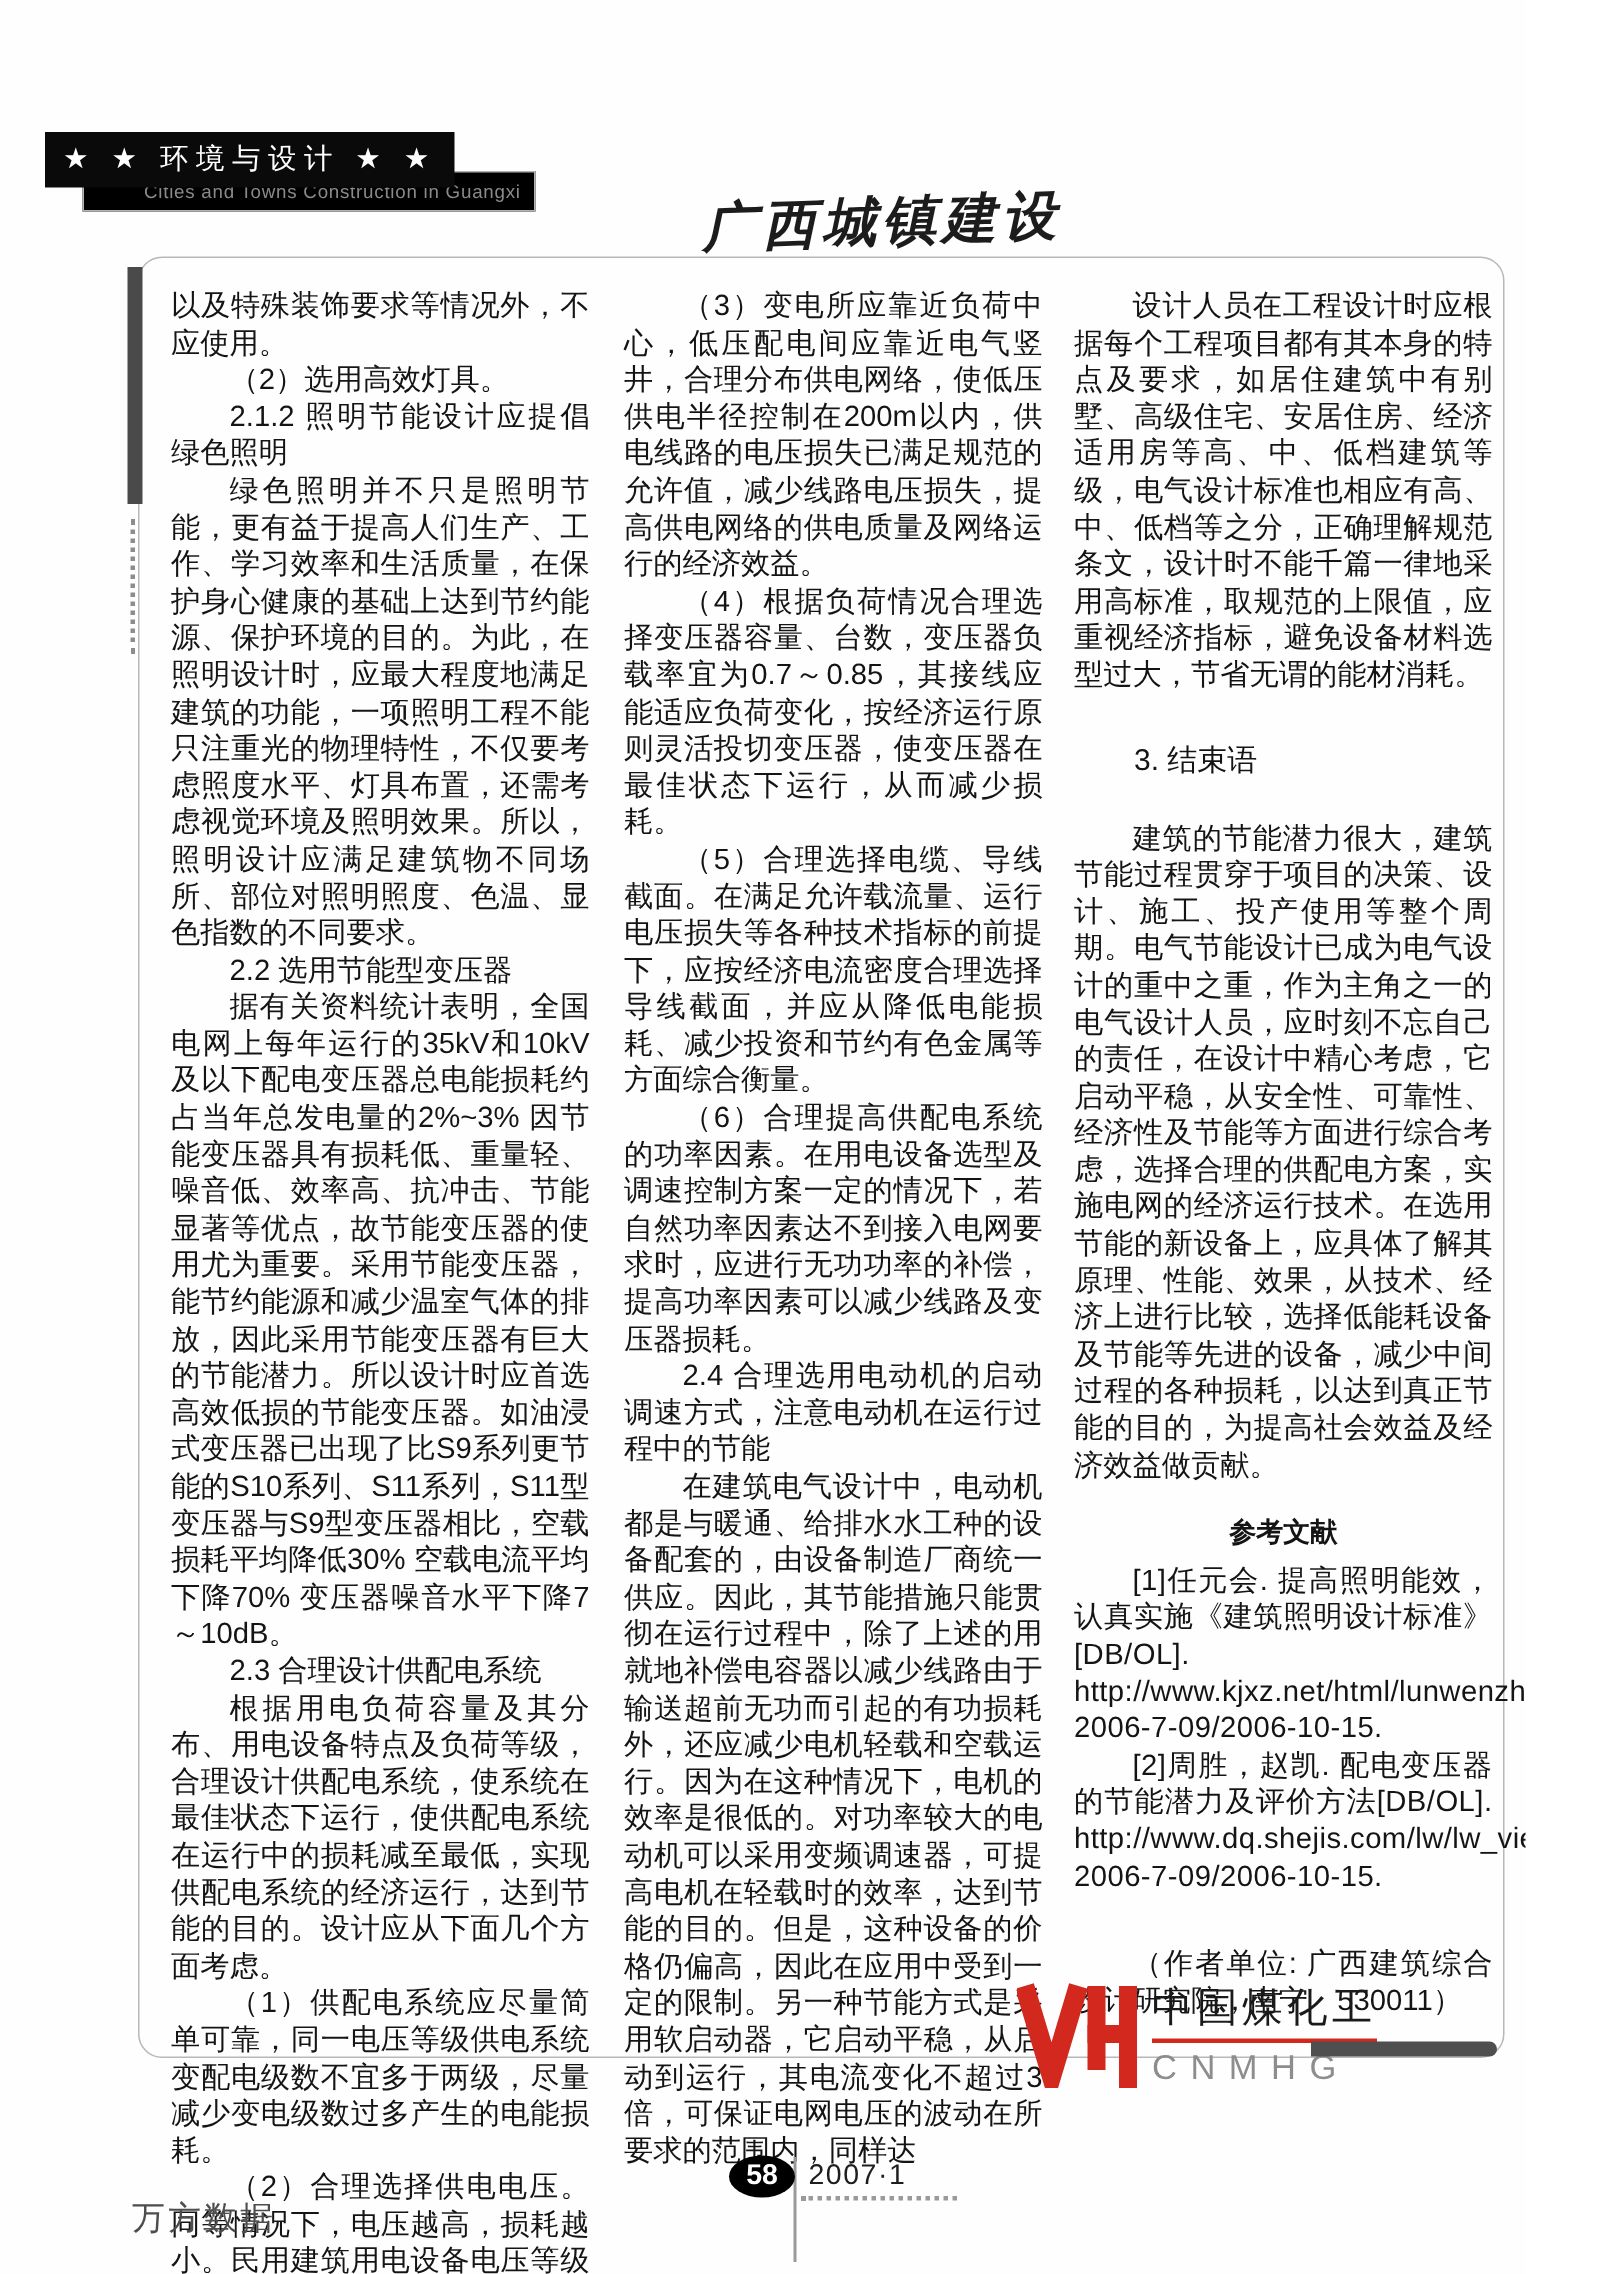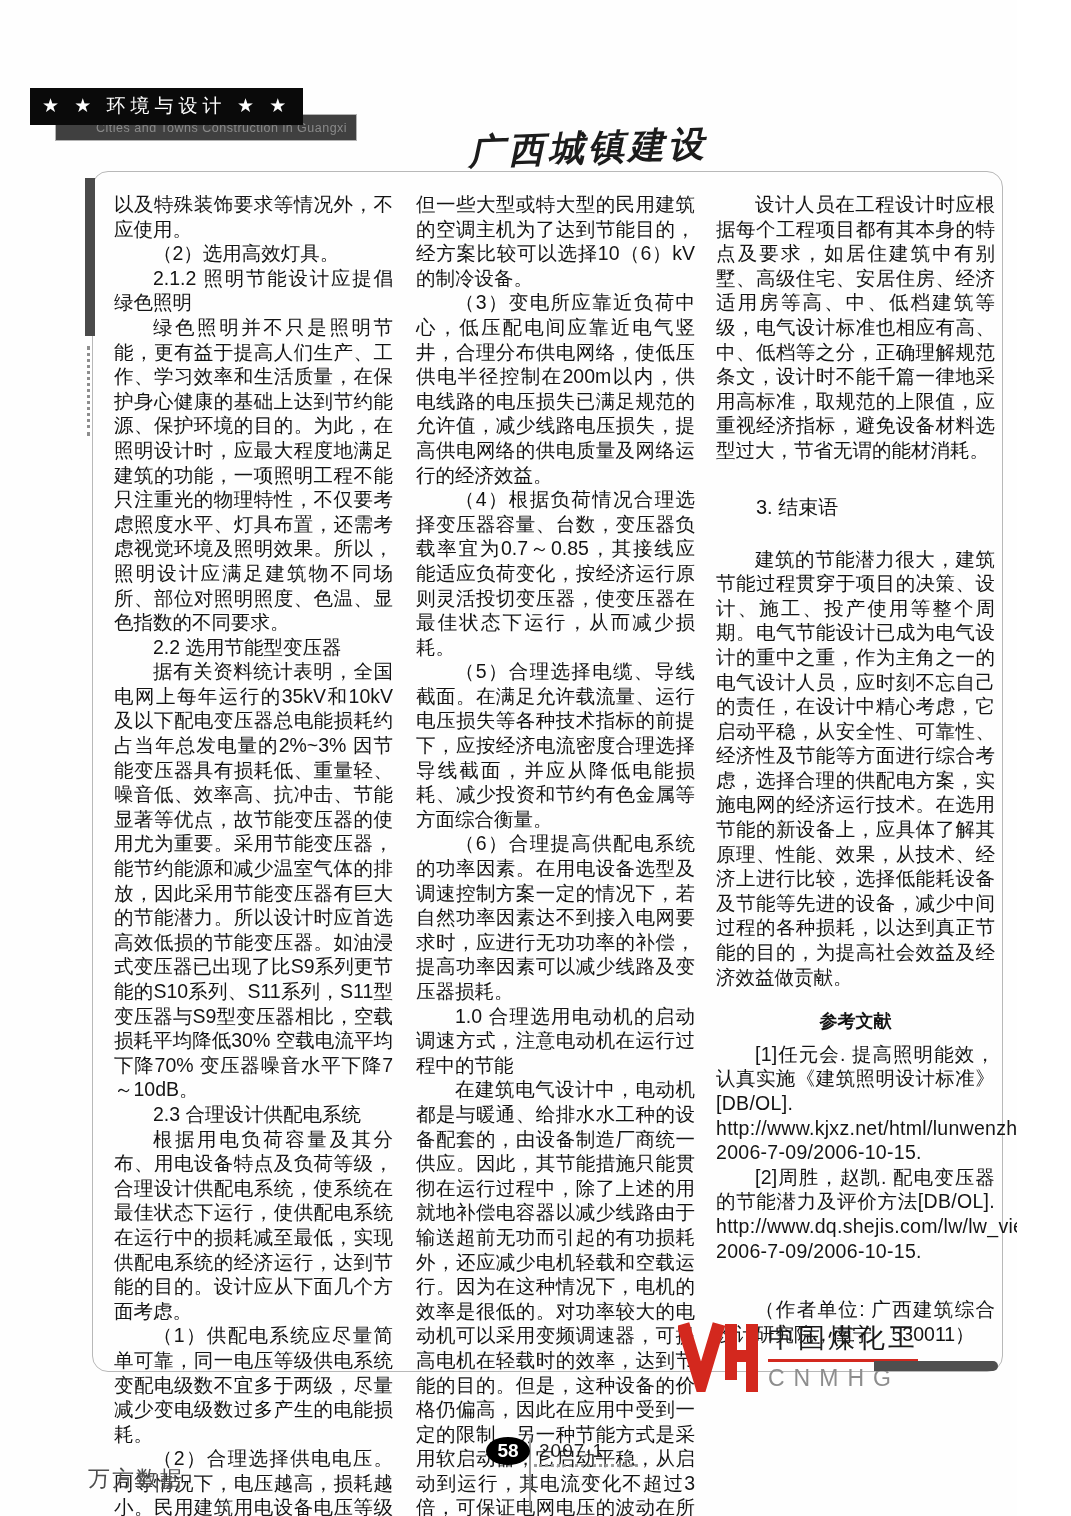--- a/index.html
+++ b/index.html
@@ -8,21 +8,21 @@
     font-family:"Liberation Sans","DejaVu Sans",sans-serif; color:#161616; overflow:hidden;
   }
   
   .badge {
     position:absolute; left:30px; top:88px; z-index:3;
     background:#0a0a0a; color:#ffffff; font-size:19px; letter-spacing:5px;
     padding:5px 12px 6px 12px; white-space:nowrap;
   }
   .en-box {
     position:absolute; left:55px; top:114px; z-index:2;
-    background:#404040; border:1px solid #b3b3b3; color:#8a8a8a;
+    background:#000000; border:1px solid #b3b3b3; color:#8a8a8a;
     font-size:12.5px; padding:6px 9px 5px 40px; white-space:nowrap; letter-spacing:0.5px;
   }
   .journal-title {
     position:absolute; left:468px; top:124px; z-index:2;
     font-family:"DejaVu Serif","Liberation Serif",serif;
     font-size:36px; font-style:italic; font-weight:bold; color:#1c1c1c;
     transform:rotate(-2deg); letter-spacing:4px; white-space:nowrap;
   }
   
   .content-box {
@@ -89,26 +89,25 @@
       <p class="p sub">2.2 选用节能型变压器</p>
       <p class="p para">据有关资料统计表明，全国电网上每年运行的35kV和10kV及以下配电变压器总电能损耗约占当年总发电量的2%~3% 因节能变压器具有损耗低、重量轻、噪音低、效率高、抗冲击、节能显著等优点，故节能变压器的使用尤为重要。采用节能变压器，能节约能源和减少温室气体的排放，因此采用节能变压器有巨大的节能潜力。所以设计时应首选高效低损的节能变压器。如油浸式变压器已出现了比S9系列更节能的S10系列、S11系列，S11型变压器与S9型变压器相比，空载损耗平均降低30% 空载电流平均下降70% 变压器噪音水平下降7～10dB。</p>
       <p class="p sub">2.3 合理设计供配电系统</p>
       <p class="p para">根据用电负荷容量及其分布、用电设备特点及负荷等级，合理设计供配电系统，使系统在最佳状态下运行，使供配电系统在运行中的损耗减至最低，实现供配电系统的经济运行，达到节能的目的。设计应从下面几个方面考虑。</p>
       <p class="p para">（1）供配电系统应尽量简单可靠，同一电压等级供电系统变配电级数不宜多于两级，尽量减少变电级数过多产生的电能损耗。</p>
       <p class="p para">（2）合理选择供电电压。同等情况下，电压越高，损耗越小。民用建筑用电设备电压等级大部分为220/380V，</p>
     </div>
 
   <div class="col col2">
 
-  <p class="p cont">但一些大型或特大型的民用建筑的空调主机为了达到节能目的，经方案比较可以选择10（6）kV的制冷设备。</p>
       <p class="p para">（3）变电所应靠近负荷中心，低压配电间应靠近电气竖井，合理分布供电网络，使低压供电半径控制在200m以内，供电线路的电压损失已满足规范的允许值，减少线路电压损失，提高供电网络的供电质量及网络运行的经济效益。</p>
       <p class="p para">（4）根据负荷情况合理选择变压器容量、台数，变压器负载率宜为0.7～0.85，其接线应能适应负荷变化，按经济运行原则灵活投切变压器，使变压器在最佳状态下运行，从而减少损耗。</p>
       <p class="p para">（5）合理选择电缆、导线截面。在满足允许载流量、运行电压损失等各种技术指标的前提下，应按经济电流密度合理选择导线截面，并应从降低电能损耗、减少投资和节约有色金属等方面综合衡量。</p>
       <p class="p para">（6）合理提高供配电系统的功率因素。在用电设备选型及调速控制方案一定的情况下，若自然功率因素达不到接入电网要求时，应进行无功功率的补偿，提高功率因素可以减少线路及变压器损耗。</p>
-      <p class="p sub">1.0 合理选用电动机的启动调速方式，注意电动机在运行过程中的节能</p>
+      <p class="p sub">2.4 合理选用电动机的启动调速方式，注意电动机在运行过程中的节能</p>
       <p class="p para">在建筑电气设计中，电动机都是与暖通、给排水水工种的设备配套的，由设备制造厂商统一供应。因此，其节能措施只能贯彻在运行过程中，除了上述的用就地补偿电容器以减少线路由于输送超前无功而引起的有功损耗外，还应减少电机轻载和空载运行。因为在这种情况下，电机的效率是很低的。对功率较大的电动机可以采用变频调速器，可提高电机在轻载时的效率，达到节能的目的。但是，这种设备的价格仍偏高，因此在应用中受到一定的限制。另一种节能方式是采用软启动器，它启动平稳，从启动到运行，其电流变化不超过3倍，可保证电网电压的波动在所要求的范围内，同样达</p>
     </div>
 
   <div class="col col3">
 
       <p class="p para">设计人员在工程设计时应根据每个工程项目都有其本身的特点及要求，如居住建筑中有别墅、高级住宅、安居住房、经济适用房等高、中、低档建筑等级，电气设计标准也相应有高、中、低档等之分，正确理解规范条文，设计时不能千篇一律地采用高标准，取规范的上限值，应重视经济指标，避免设备材料选型过大，节省无谓的能材消耗。</p>
       <p class="p h2">3. 结束语</p>
       <p class="p para">建筑的节能潜力很大，建筑节能过程贯穿于项目的决策、设计、施工、投产使用等整个周期。电气节能设计已成为电气设计的重中之重，作为主角之一的电气设计人员，应时刻不忘自己的责任，在设计中精心考虑，它启动平稳，从安全性、可靠性、经济性及节能等方面进行综合考虑，选择合理的供配电方案，实施电网的经济运行技术。在选用节能的新设备上，应具体了解其原理、性能、效果，从技术、经济上进行比较，选择低能耗设备及节能等先进的设备，减少中间过程的各种损耗，以达到真正节能的目的，为提高社会效益及经济效益做贡献。</p>
       <p class="p refhead">参考文献</p>
       <p class="p ref">[1]任元会. 提高照明能效，认真实施《建筑照明设计标准》[DB/OL]. http://www.kjxz.net/html/lunwenzhongxin/gongxue/2006/0709/19256.html，2006-7-09/2006-10-15.</p>

